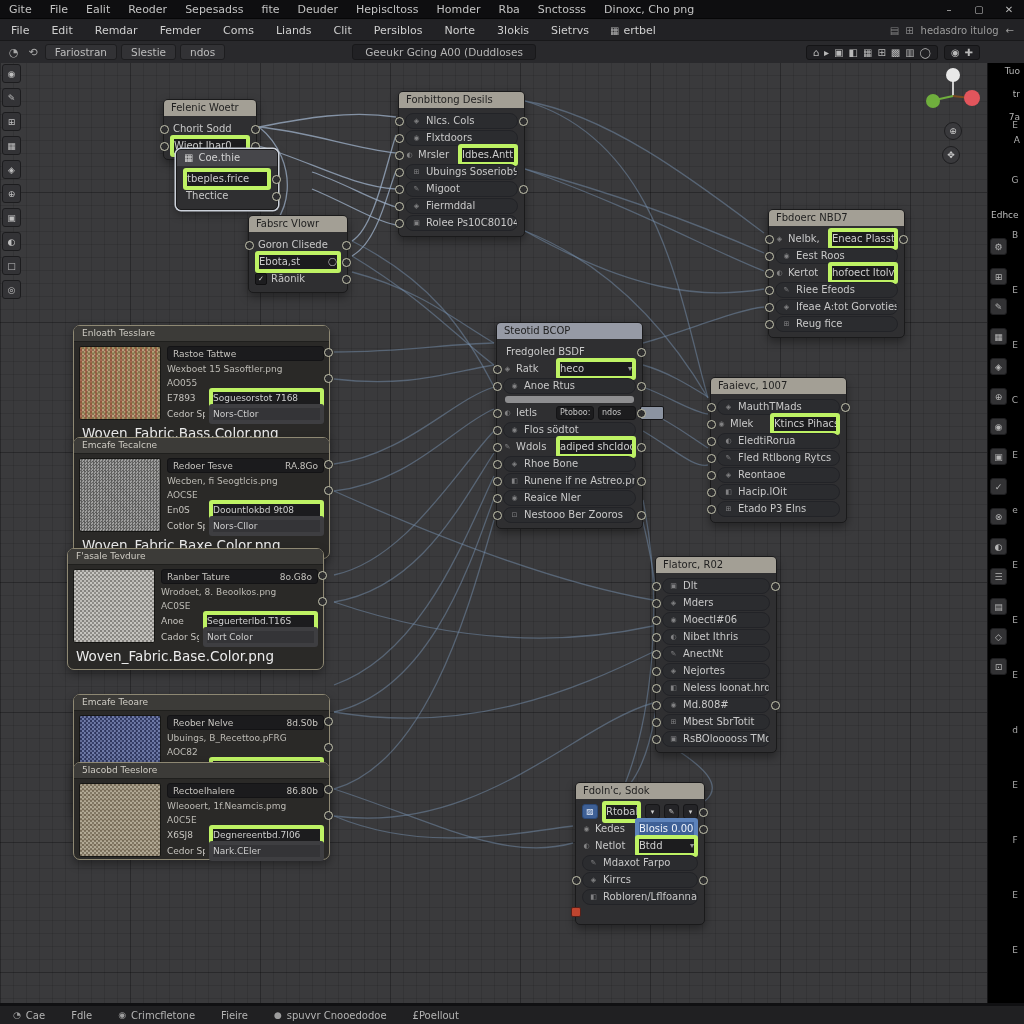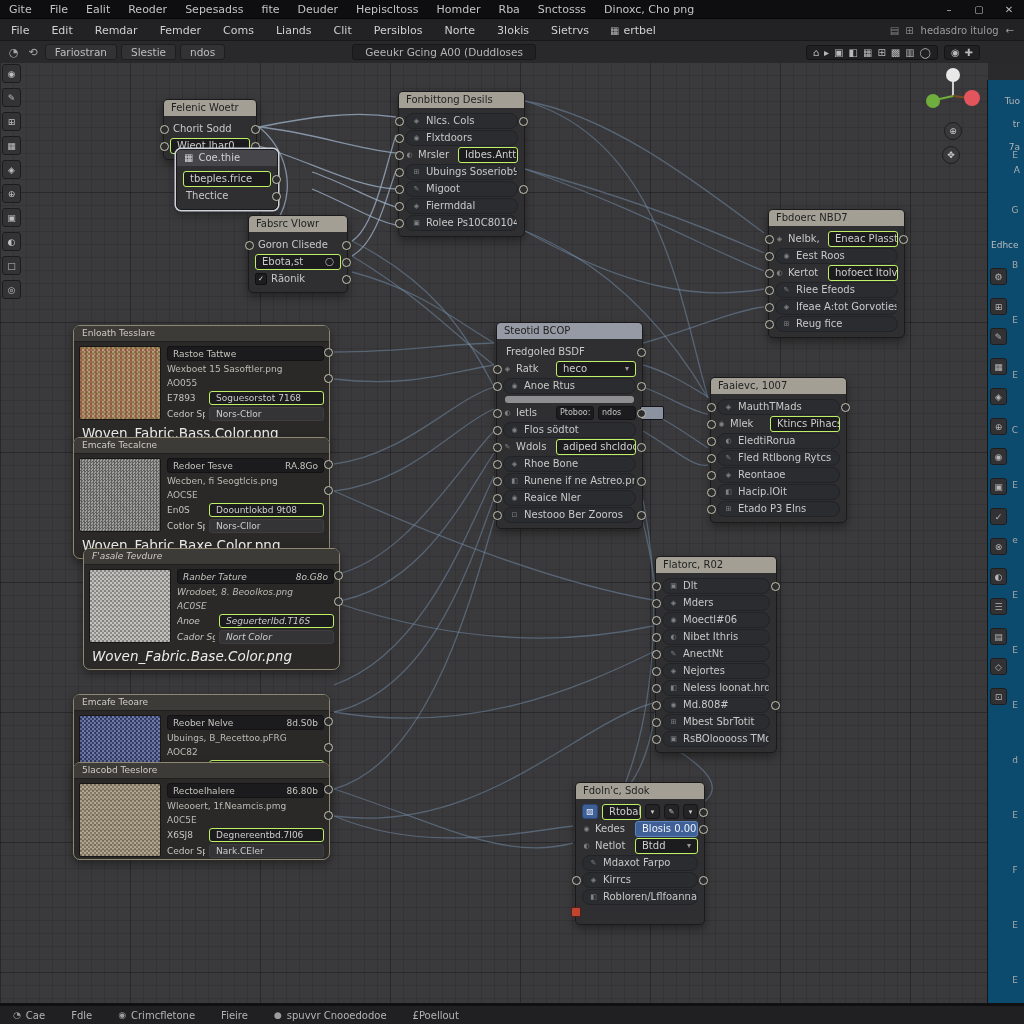--- a/index.html
+++ b/index.html
@@ -46,21 +46,21 @@
           background-size:13px 13px,13px 13px,130px 130px,130px 130px;}
   #wires{position:absolute;left:0;top:0;z-index:1;}
 
   
   #lefttools{position:absolute;left:2px;top:64px;width:18px;display:flex;flex-direction:column;
              gap:5px;z-index:30;}
   .ltbtn{width:17px;height:17px;background:#333336;border:1px solid #1c1c1e;border-radius:3px;
          display:flex;align-items:center;justify-content:center;font-size:9px;color:#bfbfbf;}
 
   
-  #rightbar{position:absolute;top:80px;right:0;bottom:18px;width:36px;background:#0c4a6e;
+  #rightbar{position:absolute;top:50px;right:0;bottom:18px;width:36px;background:#000000;
             border-left:1px solid #151517;z-index:30;font-size:9px;color:#b2b2b2;}
   .rtoplab{position:absolute;right:4px;text-align:right;}
   .rletter{position:absolute;right:3px;width:12px;text-align:center;color:#a8a8a8;font-size:9px;}
   #redge-icons{position:absolute;left:2px;top:188px;display:flex;flex-direction:column;gap:13px;}
   .ricn{width:15px;height:15px;display:flex;align-items:center;justify-content:center;
         font-size:9px;color:#b5b5b5;background:#323234;border:1px solid #1e1e20;border-radius:3px;}
   #rpanel-label{position:absolute;left:3px;top:160px;font-size:9px;color:#bdbdbd;}
 
   
   #status{position:absolute;left:0;right:0;bottom:0;height:18px;background:#202022;
@@ -77,22 +77,22 @@
          color:#1f1f1f;font-size:10px;white-space:nowrap;overflow:hidden;display:flex;
          align-items:center;gap:5px;}
   .nhead.blue{background:#969aa5;}
   .nhead.dark{background:#46464a;color:#d2d2d2;}
   .nbody{padding:4px 4px 5px;}
   .nrow{height:17px;display:flex;align-items:center;gap:4px;padding:0 2px;position:relative;}
   .slotbox{flex:1;display:flex;align-items:center;gap:5px;background:#2b2c2f;
            border:1px solid #222327;border-radius:8px;height:14px;padding:0 6px;overflow:hidden;
            white-space:nowrap;}
   .ricon2{font-size:7px;opacity:.55;width:9px;text-align:center;flex:none;}
-  .ffield{background:#1c1c1e;border:1px solid #bef264;border-radius:3px;height:14px;
-          padding:0 6px;color:#cdcdcd;flex:1;display:flex;align-items:center;gap:4px;
+  .ffield{background:#1c1c1e;border:4px solid #bef264;border-radius:3px;height:14px;
+          padding:0 0;color:#cdcdcd;flex:1;display:flex;align-items:center;gap:4px;
           overflow:hidden;white-space:nowrap;}
   .ffield .dd{margin-left:auto;font-size:8px;opacity:.7;}
   .ffield.blue{background:#3e6096;border-color:#5d83bb;color:#eef3fa;}
   .ffield.lite{background:#343437;border-color:#3e3e41;}
   .kvlab{flex:none;width:36px;overflow:hidden;white-space:nowrap;}
   .outlab{flex:1;text-align:left;padding-left:3px;white-space:nowrap;}
   .divbar{flex:1;height:7px;background:#8e8e90;border-radius:3px;margin:0 2px;}
   .cbx{width:10px;height:10px;border:1px solid #101011;background:#1d1d1f;border-radius:2px;
        display:flex;align-items:center;justify-content:center;font-size:7px;color:#ddd;flex:none;}
   .swbox{width:30px;height:12px;background:#1c1c1e;border:1px solid #141416;border-radius:3px;
@@ -758,21 +758,21 @@
             <div class="tkv">
               <span class="klab">Cotlor Spaos</span>
               <div class="ffield lite">Nors-Cllor</div>
             </div>
           </div>
         </div>
         <div class="tname">Woven_Fabric.Baxe.Color.png</div>
         <span class="sock" style="top: 22px; right: -4px;"></span>
         <span class="sock" style="top: 48px; right: -4px;"></span>
       </div>
-      <div class="tnode" style="left: 83px; top: 486px; font-style: italic;">
+      <div class="tnode" style="left: 67px; top: 486px;">
         <div class="thead">F'asale Tevdure</div>
         <div class="tbody">
           <div class="tprev tex3"></div>
           <div class="tcol">
             <div class="ttitle">
               <span>Ranber Tature</span>
               <span>8o.G8o</span>
             </div>
             <div class="tline">Wrodoet, 8. Beoolkos.png</div>
             <div class="tline">AC0SE</div>

